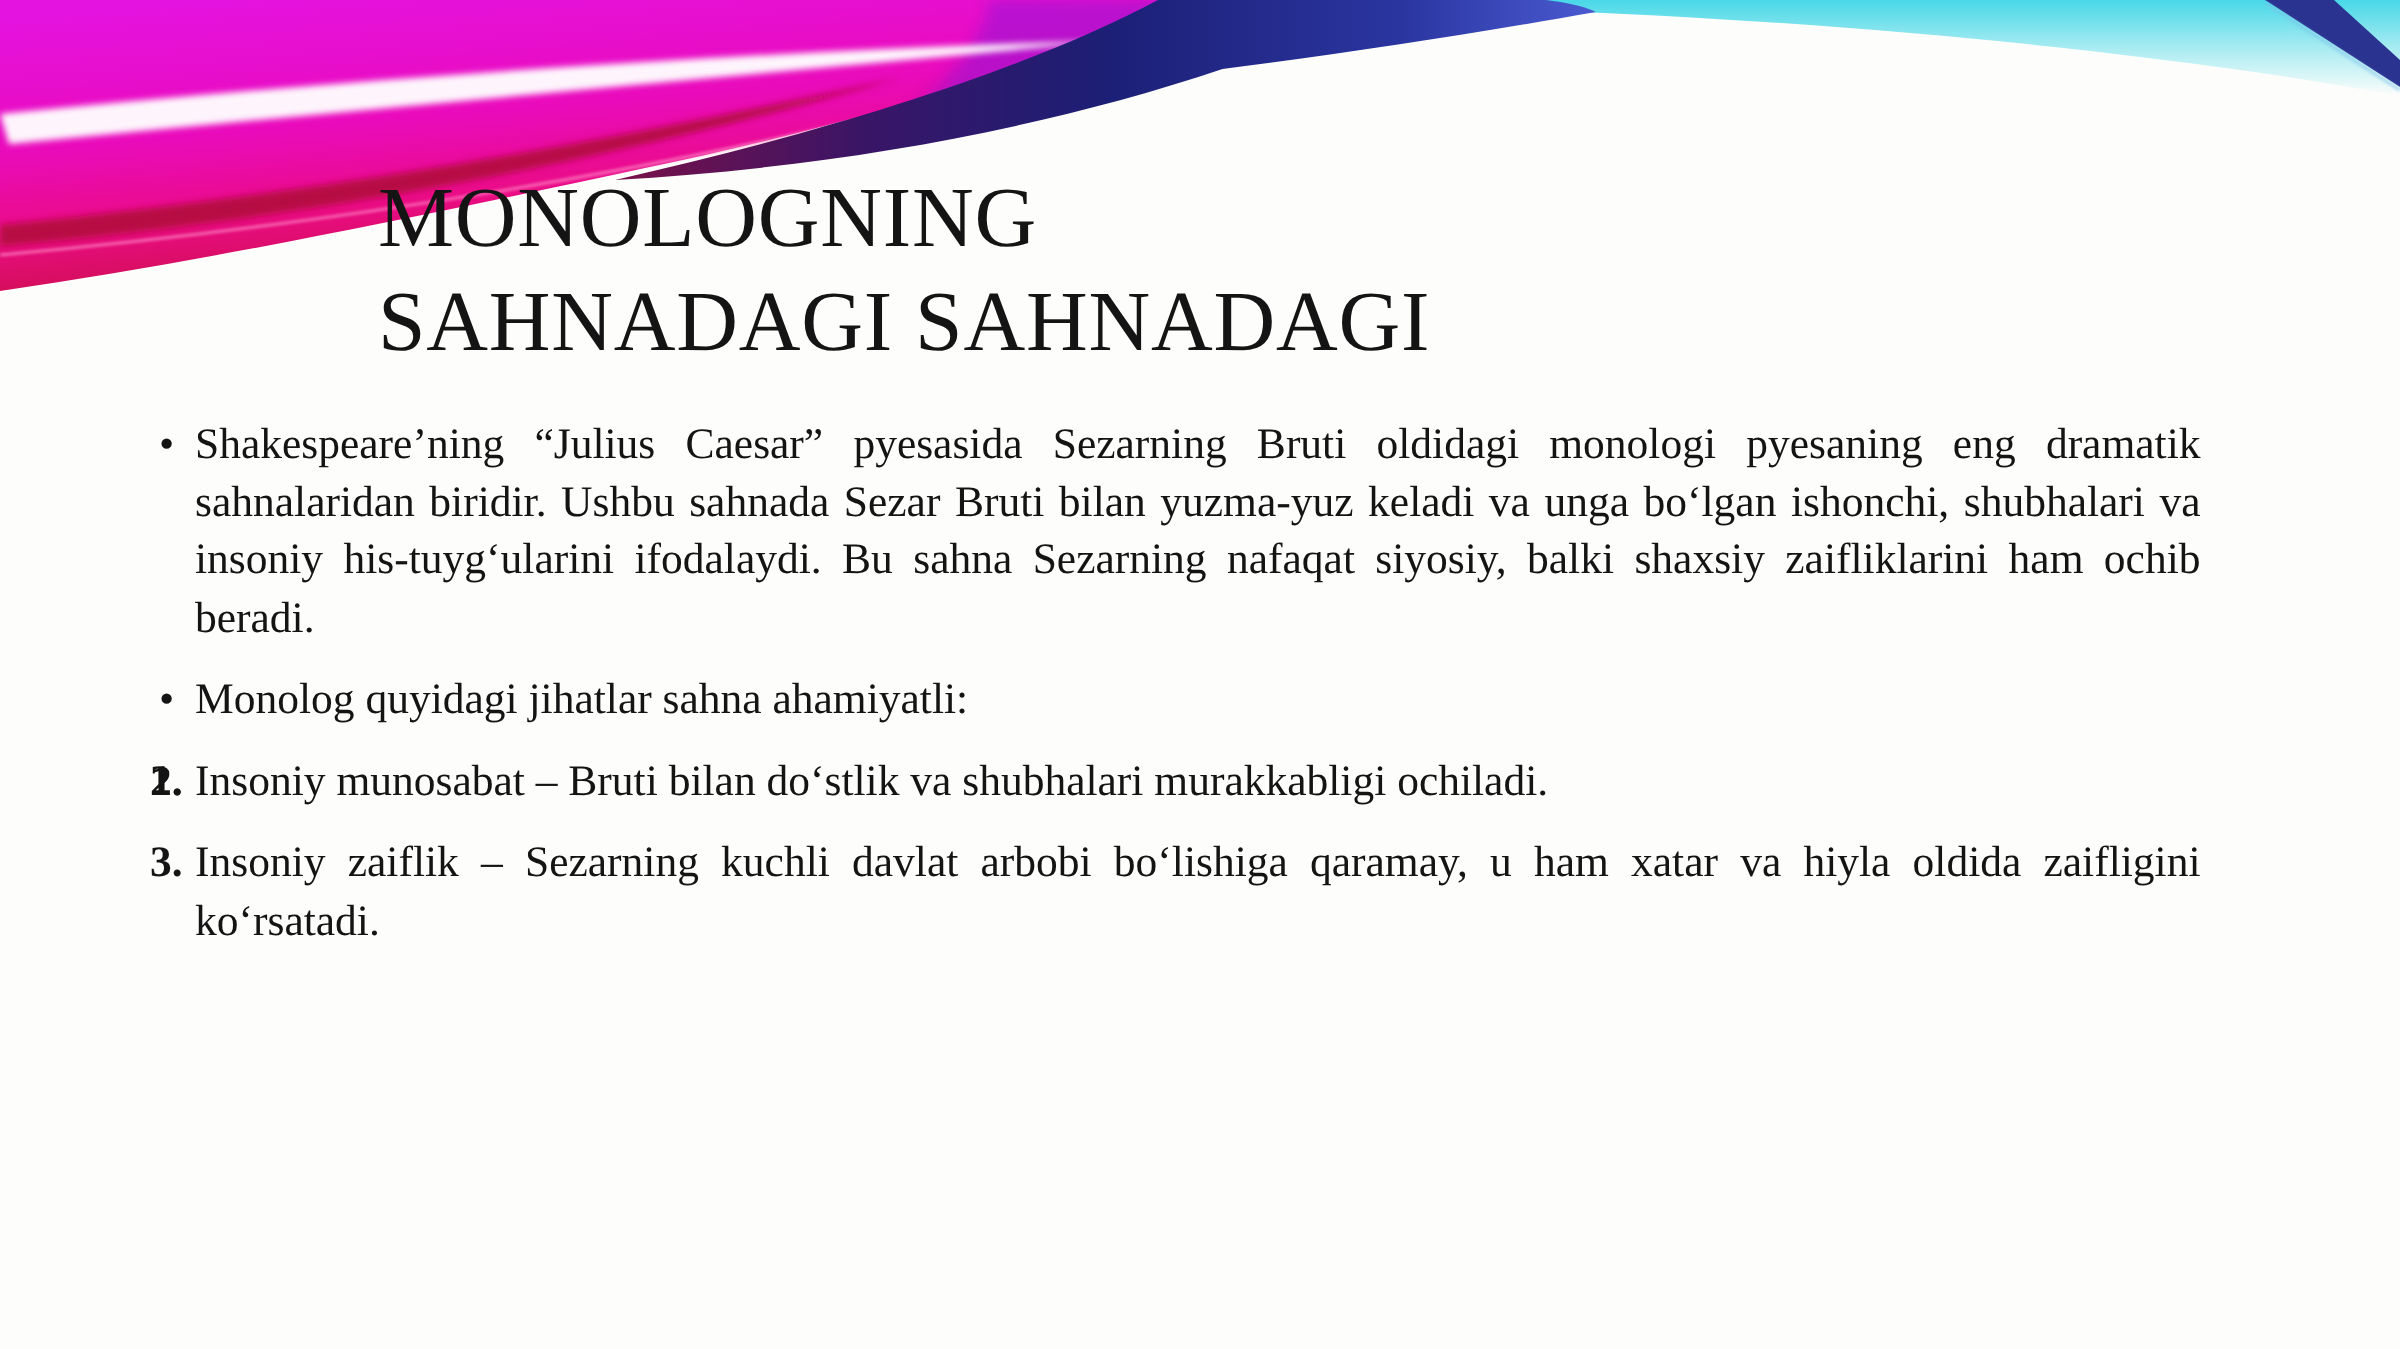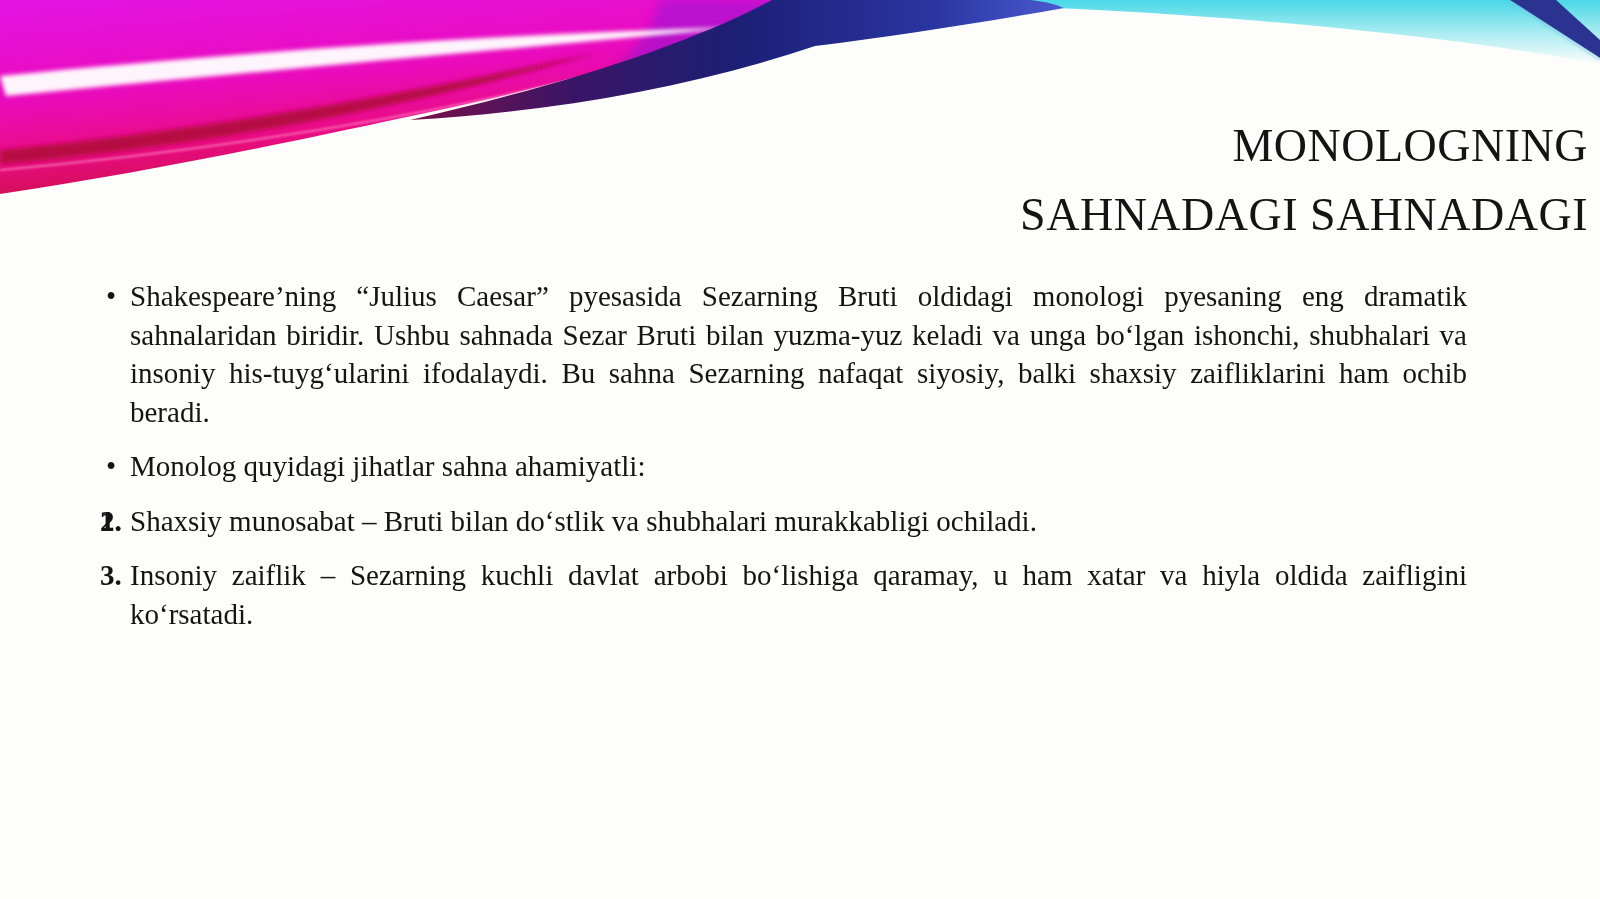--- a/index.html
+++ b/index.html
@@ -11,23 +11,23 @@
     overflow:hidden;
     font-family:"Liberation Serif", serif;
     color:var(--text_color,#141414);
   }
   .wave-header{
     position:absolute;top:0;left:0;width:1600px;height:270px;
     pointer-events:none;
   }
   .title{
     position:relative;
-    margin:111px 12px 0 252px;
-    text-align:right;
-    font-size:46px;
+    margin:111px 1px 0 252px;
+    text-align:left;
+    font-size:57px;
     line-height:69px;
     letter-spacing:.5px;
     font-weight:400;
     white-space:nowrap;
   }
   .content{
     margin:28px 133px 0 100px;
     font-size:29px;
     line-height:38.5px;
   }
@@ -102,17 +102,17 @@
 
   <div class="title">
     <div>MONOLOGNING</div>
     <div>SAHNADAGI SAHNADAGI</div>
   </div>
 
   <div class="content" id="bodyList">
       <div class="para bullet justify"><span class="marker">•</span><span><span>Shakespeare’ning </span><b>“Julius Caesar”</b><span> pyesasida Sezarning Bruti oldidagi monologi pyesaning eng dramatik sahnalaridan biridir. Ushbu sahnada Sezar Bruti bilan yuzma-yuz keladi va unga boʻlgan ishonchi, shubhalari va insoniy his-tuygʻularini ifodalaydi. Bu sahna Sezarning nafaqat siyosiy, balki shaxsiy zaifliklarini ham ochib beradi.</span></span></div>
       <div class="para bullet"><span class="marker">•</span><span><span>Monolog quyidagi jihatlar sahna ahamiyatli:</span></span></div>
       <div class="para number justify"><span class="marker">1.</span></div>
-      <div class="para number justify"><span class="marker">2.</span><span><b>Shaxsiy munosabat</b><span> – Bruti bilan doʻstlik va shubhalari murakkabligi ochiladi.</span></span></div>
+      <div class="para number justify"><span class="marker">2.</span><span><b>Insoniy munosabat</b><span> – Bruti bilan doʻstlik va shubhalari murakkabligi ochiladi.</span></span></div>
       <div class="para number justify"><span class="marker">3.</span><span><b>Insoniy zaiflik</b><span> – Sezarning kuchli davlat arbobi boʻlishiga qaramay, u ham xatar va hiyla oldida zaifligini koʻrsatadi.</span></span></div>
     </div>
 
 </div>
 
 </body></html>

